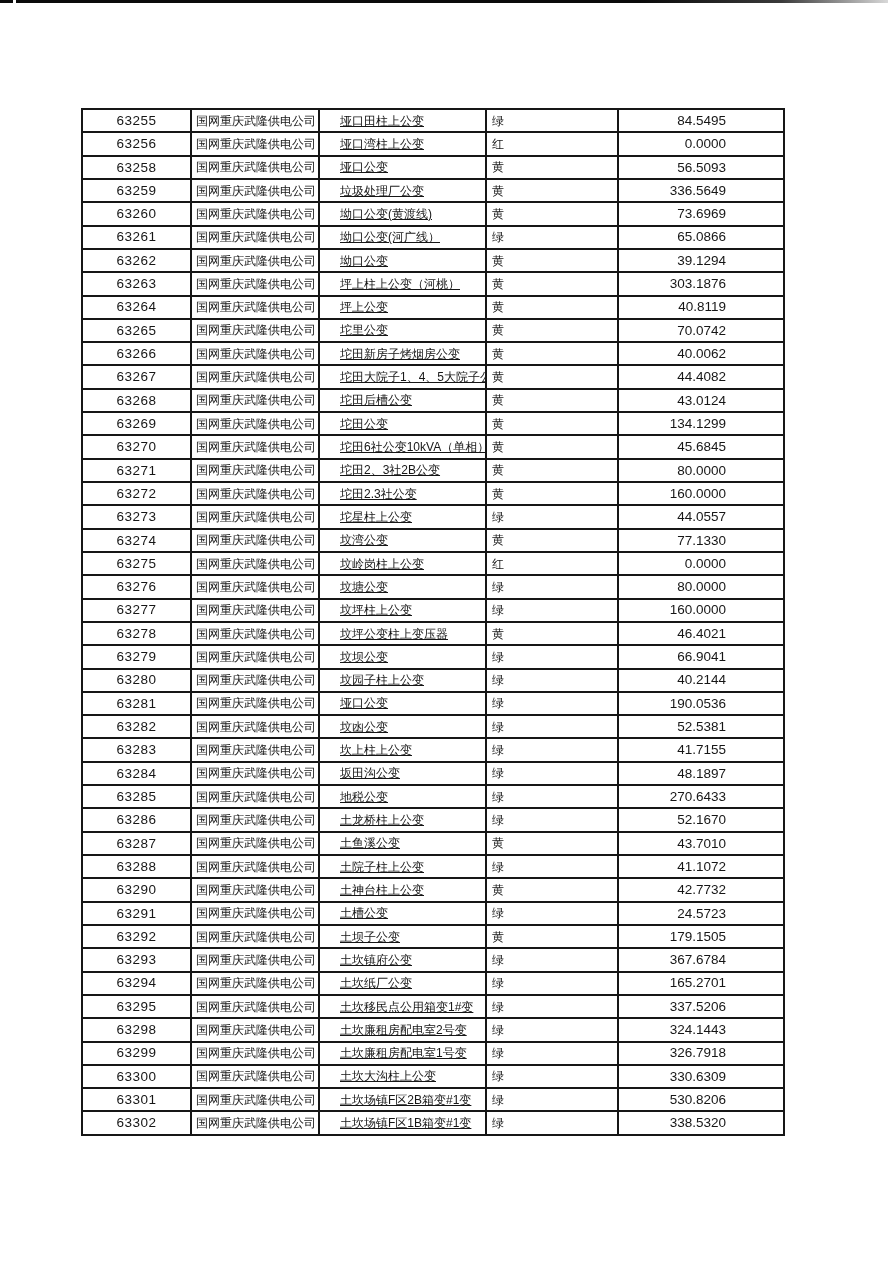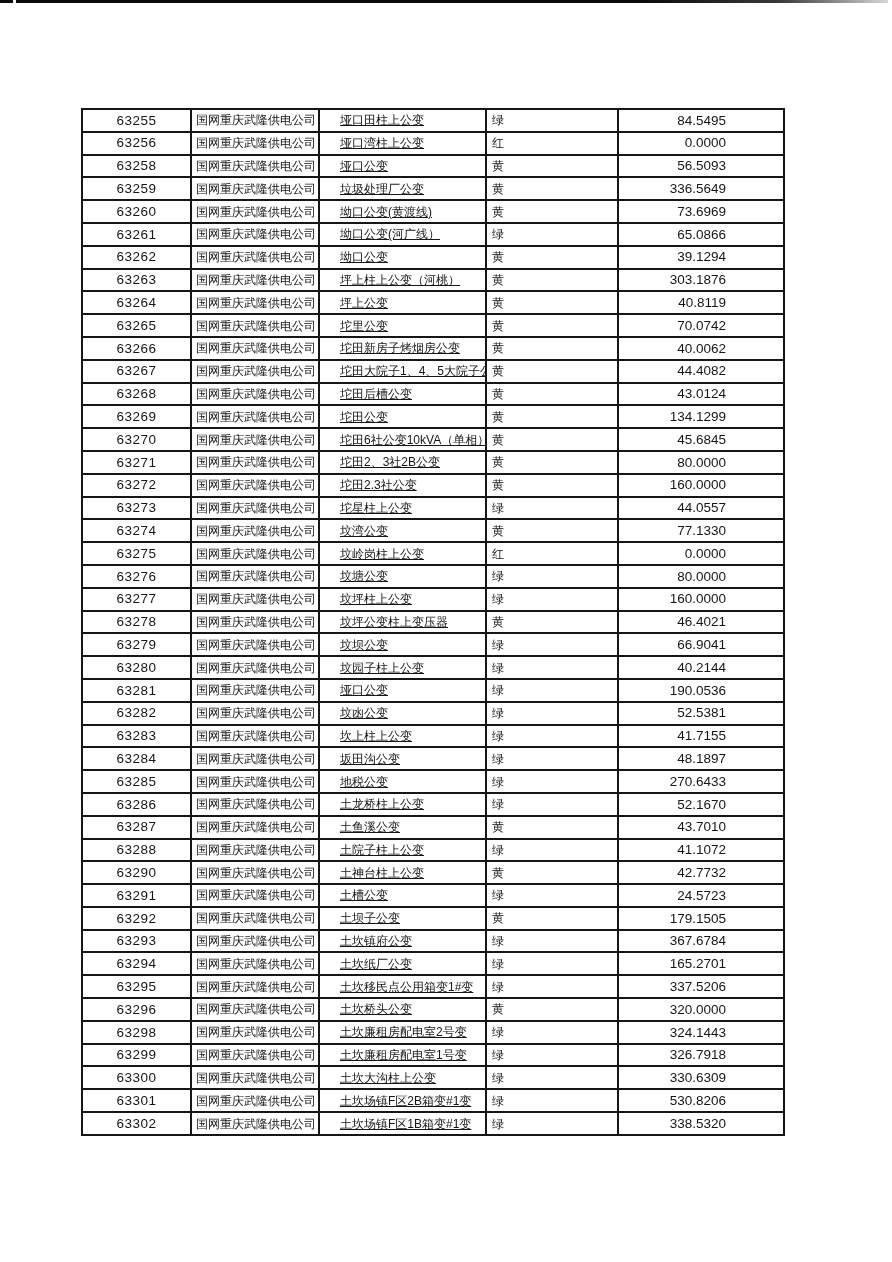--- a/index.html
+++ b/index.html
@@ -351,27 +351,20 @@
     <td class="c-val">165.2701</td>
   </tr>
       <tr>
     <td class="c-id">63295</td>
     <td class="c-co">国网重庆武隆供电公司</td>
     <td class="c-name">土坎移民点公用箱变1#变</td>
     <td class="c-status">绿</td>
     <td class="c-val">337.5206</td>
   </tr>
       <tr>
-    <td class="c-id">63296</td>
-    <td class="c-co">国网重庆武隆供电公司</td>
-    <td class="c-name">土坎桥头公变</td>
-    <td class="c-status">黄</td>
-    <td class="c-val">320.0000</td>
-  </tr>
-      <tr>
     <td class="c-id">63298</td>
     <td class="c-co">国网重庆武隆供电公司</td>
     <td class="c-name">土坎廉租房配电室2号变</td>
     <td class="c-status">绿</td>
     <td class="c-val">324.1443</td>
   </tr>
       <tr>
     <td class="c-id">63299</td>
     <td class="c-co">国网重庆武隆供电公司</td>
     <td class="c-name">土坎廉租房配电室1号变</td>

